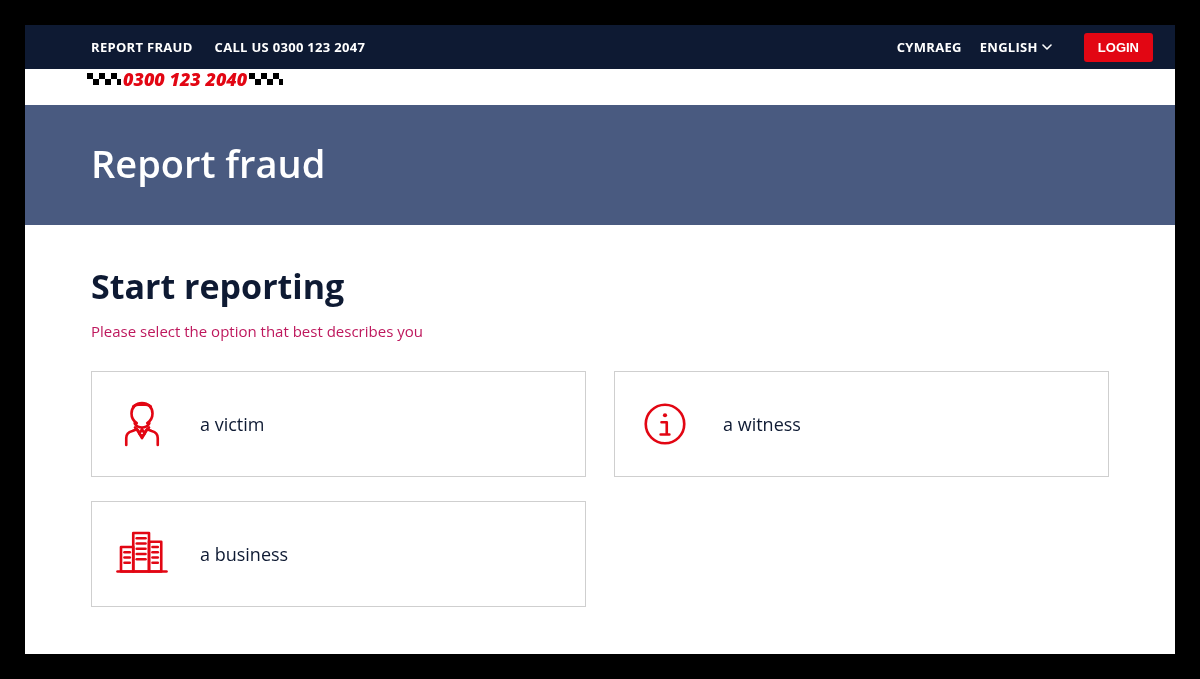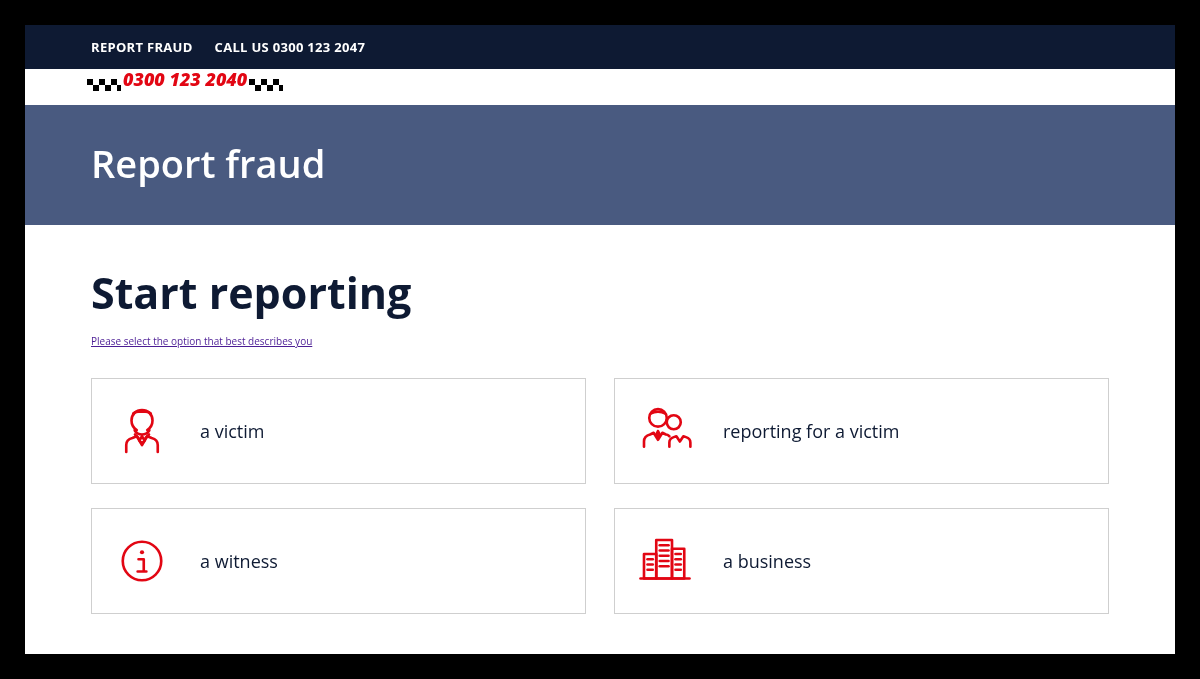--- a/index.html
+++ b/index.html
@@ -51,21 +51,21 @@
   
   .logo-strip {
     height: 36px;
     background:#fff;
     padding-left: 62px;
     display:flex;
     align-items:flex-start;
   }
   .checker-phone {
     display:flex;
-    align-items:flex-end;
+    align-items:center;
     gap:0;
     margin-top:-2px;
   }
   .checker {
     width: 34px; height: 12px;
     background:
       repeating-linear-gradient(90deg, #000 0 6px, transparent 6px 12px),
       repeating-linear-gradient(90deg, transparent 0 6px, #000 6px 12px);
     background-size: 12px 6px, 12px 6px;
     background-position: 0 0, 0 6px;
@@ -80,22 +80,22 @@
   }
   
   .hero {
     background:#495a80;
     color:#fff;
     padding: 32px 66px 36px;
   }
   .hero h1 { font-size:38px; font-weight:600; }
   
   .content { padding: 38px 66px 20px; color:#0e1a33; }
-  .content h2 { font-size:43px; font-weight:700; margin-bottom:12px; }
-  .content .subtitle { font-size:10px; color:#4c1d95; margin-bottom:30px;text-decoration:underline; }
+  .content h2 { font-size:34px; font-weight:700; margin-bottom:12px; }
+  .content .subtitle { font-size:15px; color:#be185d; margin-bottom:30px; }
   .content .iam { font-size:20px; font-weight:600; margin-bottom:14px; }
   .cards {
     display:grid;
     grid-template-columns: 1fr 1fr;
     gap: 24px 28px;
   }
   .card {
     border: 1.5px solid #cfcfcf;
     background:#fff;
     display:flex;
@@ -115,20 +115,30 @@
 
 <div class="frame">
   <div class="inner">
 
     <div class="topbar">
       <div class="left">
         <a>REPORT FRAUD</a>
         <a>CALL US 0300 123 2047</a>
       </div>
       <div class="spacer"></div>
+      <div class="lang">
+        <a>CYMRAEG</a>
+        <span class="engwrap">
+          <span>ENGLISH</span>
+          <svg class="chev" viewBox="0 0 10 10">
+            <path d="M1 3 L5 7 L9 3" stroke="#fff" stroke-width="1.6" fill="none" stroke-linecap="round" stroke-linejoin="round"></path>
+          </svg>
+        </span>
+        <button class="login-btn">LOGIN</button>
+      </div>
     </div>
 
     <div class="logo-strip">
       <div class="checker-phone">
         <div class="checker"></div>
         <div class="phone-number">0300 123 2040</div>
         <div class="checker"></div>
       </div>
     </div>
 
@@ -148,33 +158,20 @@
               <path d="M32 8 c7 0 12 5 12 12 0 5 -3 9 -6 11 2 -1 3 -1 2 1 -2 3 -5 4 -8 4 -3 0 -6 -1 -8 -4 -1 -2 0 -2 2 -1 -3 -2 -6 -6 -6 -11 0 -7 5 -12 12 -12z"></path>
               <path d="M22 12 c3 -3 6 -2 10 -2 4 0 7 -1 10 2"></path>
               <path d="M14 56 v-8 c0 -4 3 -7 7 -8 l5 -2 6 10 6 -10 5 2 c4 1 7 4 7 8 v8"></path>
               <path d="M32 38 l-3 5 3 3 3 -3 z"></path>
               <path d="M28 40 l-4 -4 M36 40 l4 -4"></path>
             </svg>
           </span>
           <span class="label">a victim</span>
         </div>
 
-        <div class="card">
-          <span class="icon">
-            <svg viewBox="0 0 64 64" fill="none" stroke="#e20613" stroke-width="3" stroke-linecap="round" stroke-linejoin="round">
-              <circle cx="24" cy="17" r="10"></circle>
-              <path d="M16 12 c3 -2 5 -2 8 -2 3 0 5 0 8 2"></path>
-              <circle cx="42" cy="22" r="8"></circle>
-              <path d="M8 50 v-6 c0 -4 3 -7 7 -8 l4 -2 5 8 5 -8 4 2 c2 0 3 1 4 2"></path>
-              <path d="M37 50 v-5 c0 -3 2 -5 5 -6 l3 -1 4 6 4 -6 3 1 c3 1 5 3 5 6 v5"></path>
-              <path d="M24 32 l-2 4 2 2 2 -2 z"></path>
-            </svg>
-          </span>
-          <span class="label">reporting for a victim</span>
-        </div>
 
         <div class="card">
           <span class="icon">
             <svg viewBox="0 0 64 64" fill="none" stroke="#e20613" stroke-width="3" stroke-linecap="round" stroke-linejoin="round">
               <circle cx="32" cy="32" r="22"></circle>
               <circle cx="32" cy="22" r="2.4" fill="#e20613" stroke="none"></circle>
               <path d="M28 30 h6 v14 M27 44 h10"></path>
             </svg>
           </span>
           <span class="label">a witness</span>

